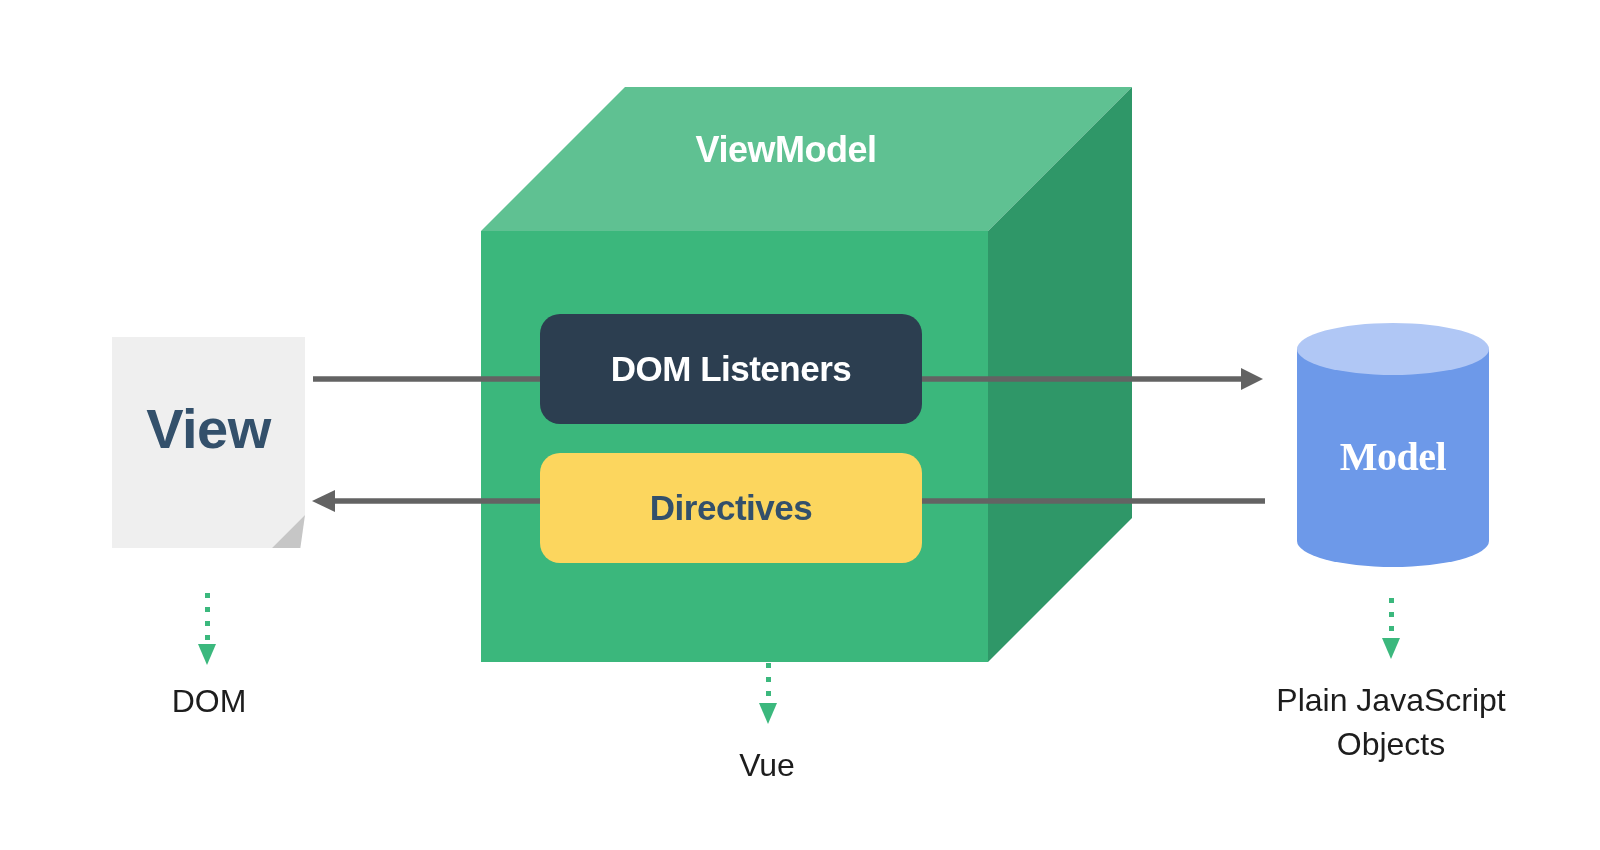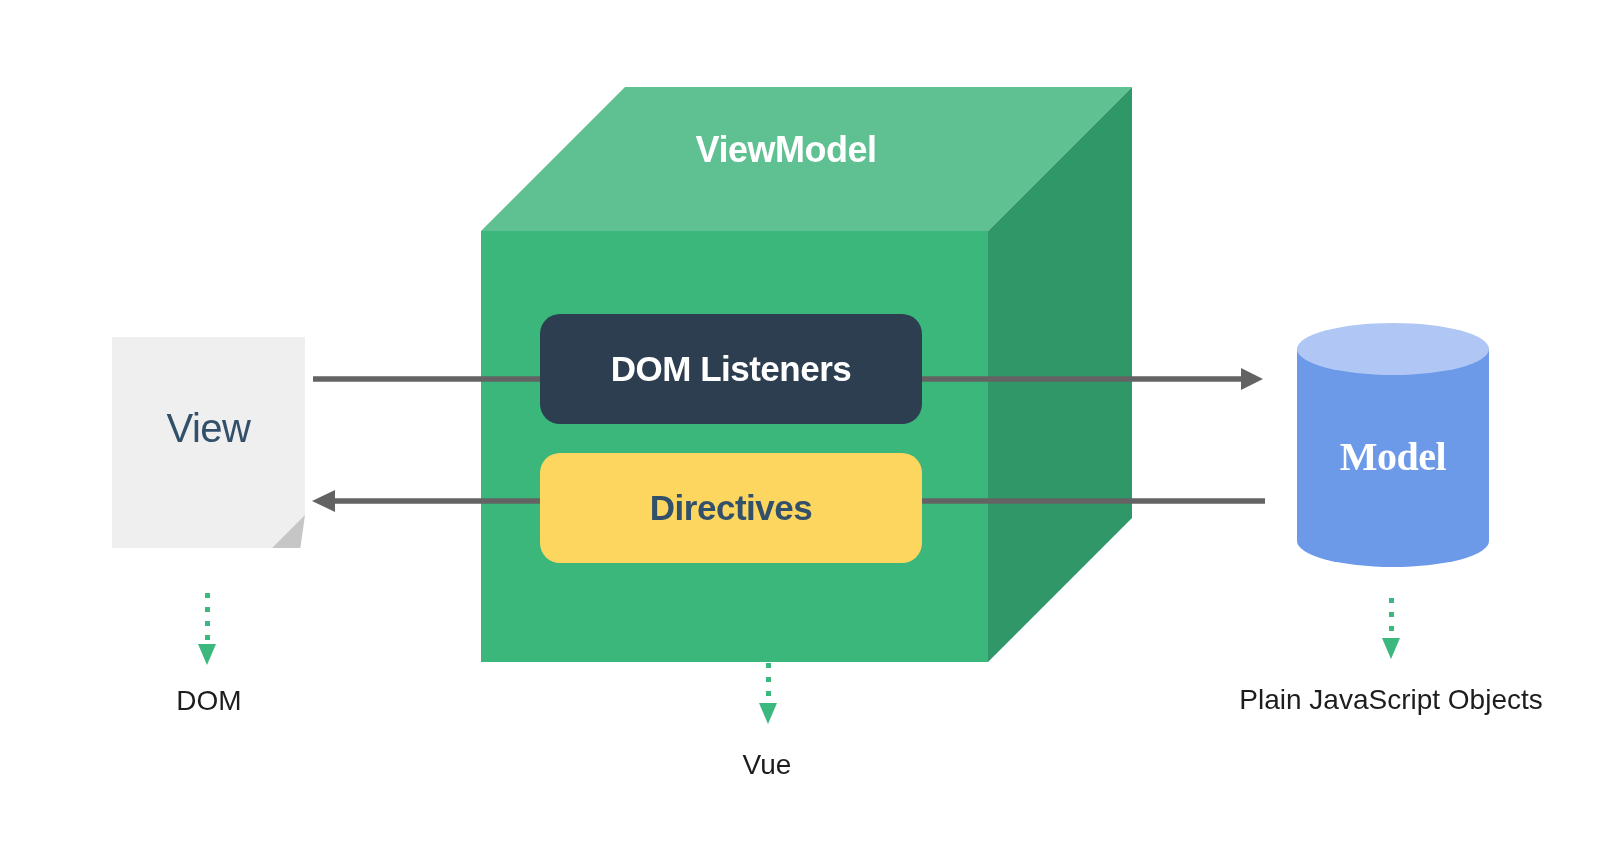--- a/index.html
+++ b/index.html
@@ -43,21 +43,21 @@
     clip-path:polygon(0 0,100% 0,100% calc(100% - 33px),calc(100% - 33px) 100%,0 100%);
     display:flex; align-items:center; justify-content:center;
     padding-bottom:28px;
   }
   .view-doc-fold {
     left:272px; top:515px; width:33px; height:33px;
     background:var(--doc-fold);
     clip-path:polygon(0 100%,100% 0,86% 100%);
   }
   .view-label {
-    font-size:40px; font-weight:normal; color:var(--navy-text);
+    font-size:56px; font-weight:bold; color:var(--navy-text);
     letter-spacing:-0.5px;
   }
 
   
   .vm-title {
     left:586px; top:128px; width:400px; height:44px;
     display:flex; align-items:center; justify-content:center;
     font-size:36px; font-weight:bold; color:var(--white);
     letter-spacing:-0.5px;
   }
@@ -94,21 +94,21 @@
   }
   .arrow-view  { left:197px;  top:593px; }
   .arrow-view .dash  { height:47px; margin-bottom:4px; }
   .arrow-vm    { left:758px;  top:663px; }
   .arrow-vm .dash    { height:33px; margin-bottom:7px; }
   .arrow-model { left:1381px; top:598px; }
   .arrow-model .dash { height:33px; margin-bottom:7px; }
 
   
   .caption {
-    font-size:28px; color:var(--label-dark);
+    font-size:32px; color:var(--label-dark);
     text-align:center; line-height:44px;
   }
   .caption-dom { left:99px;  top:679px; width:220px; }
   .caption-vue { left:657px; top:743px; width:220px; }
   .caption-pjo { left:1226px; top:678px; width:330px; }
 </style>
 </head>
 <body>
 
 <div class="stage">

